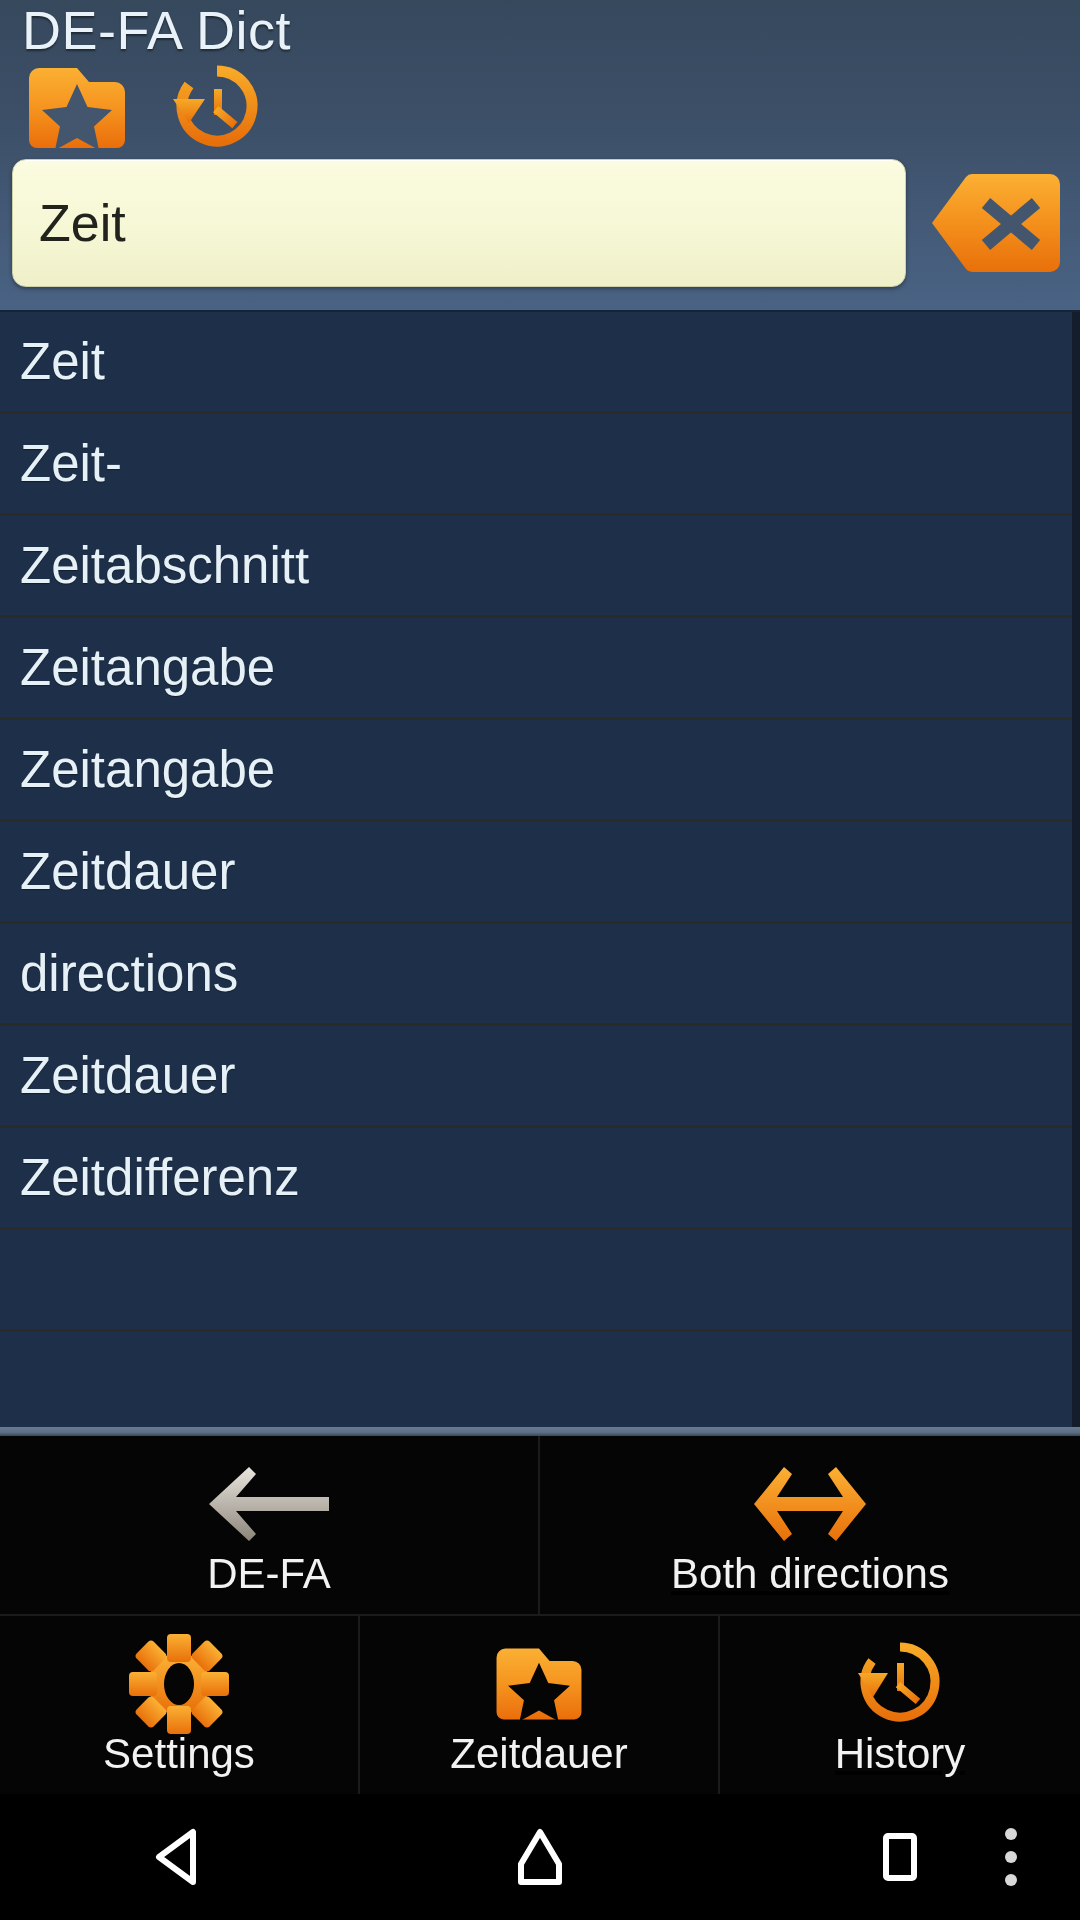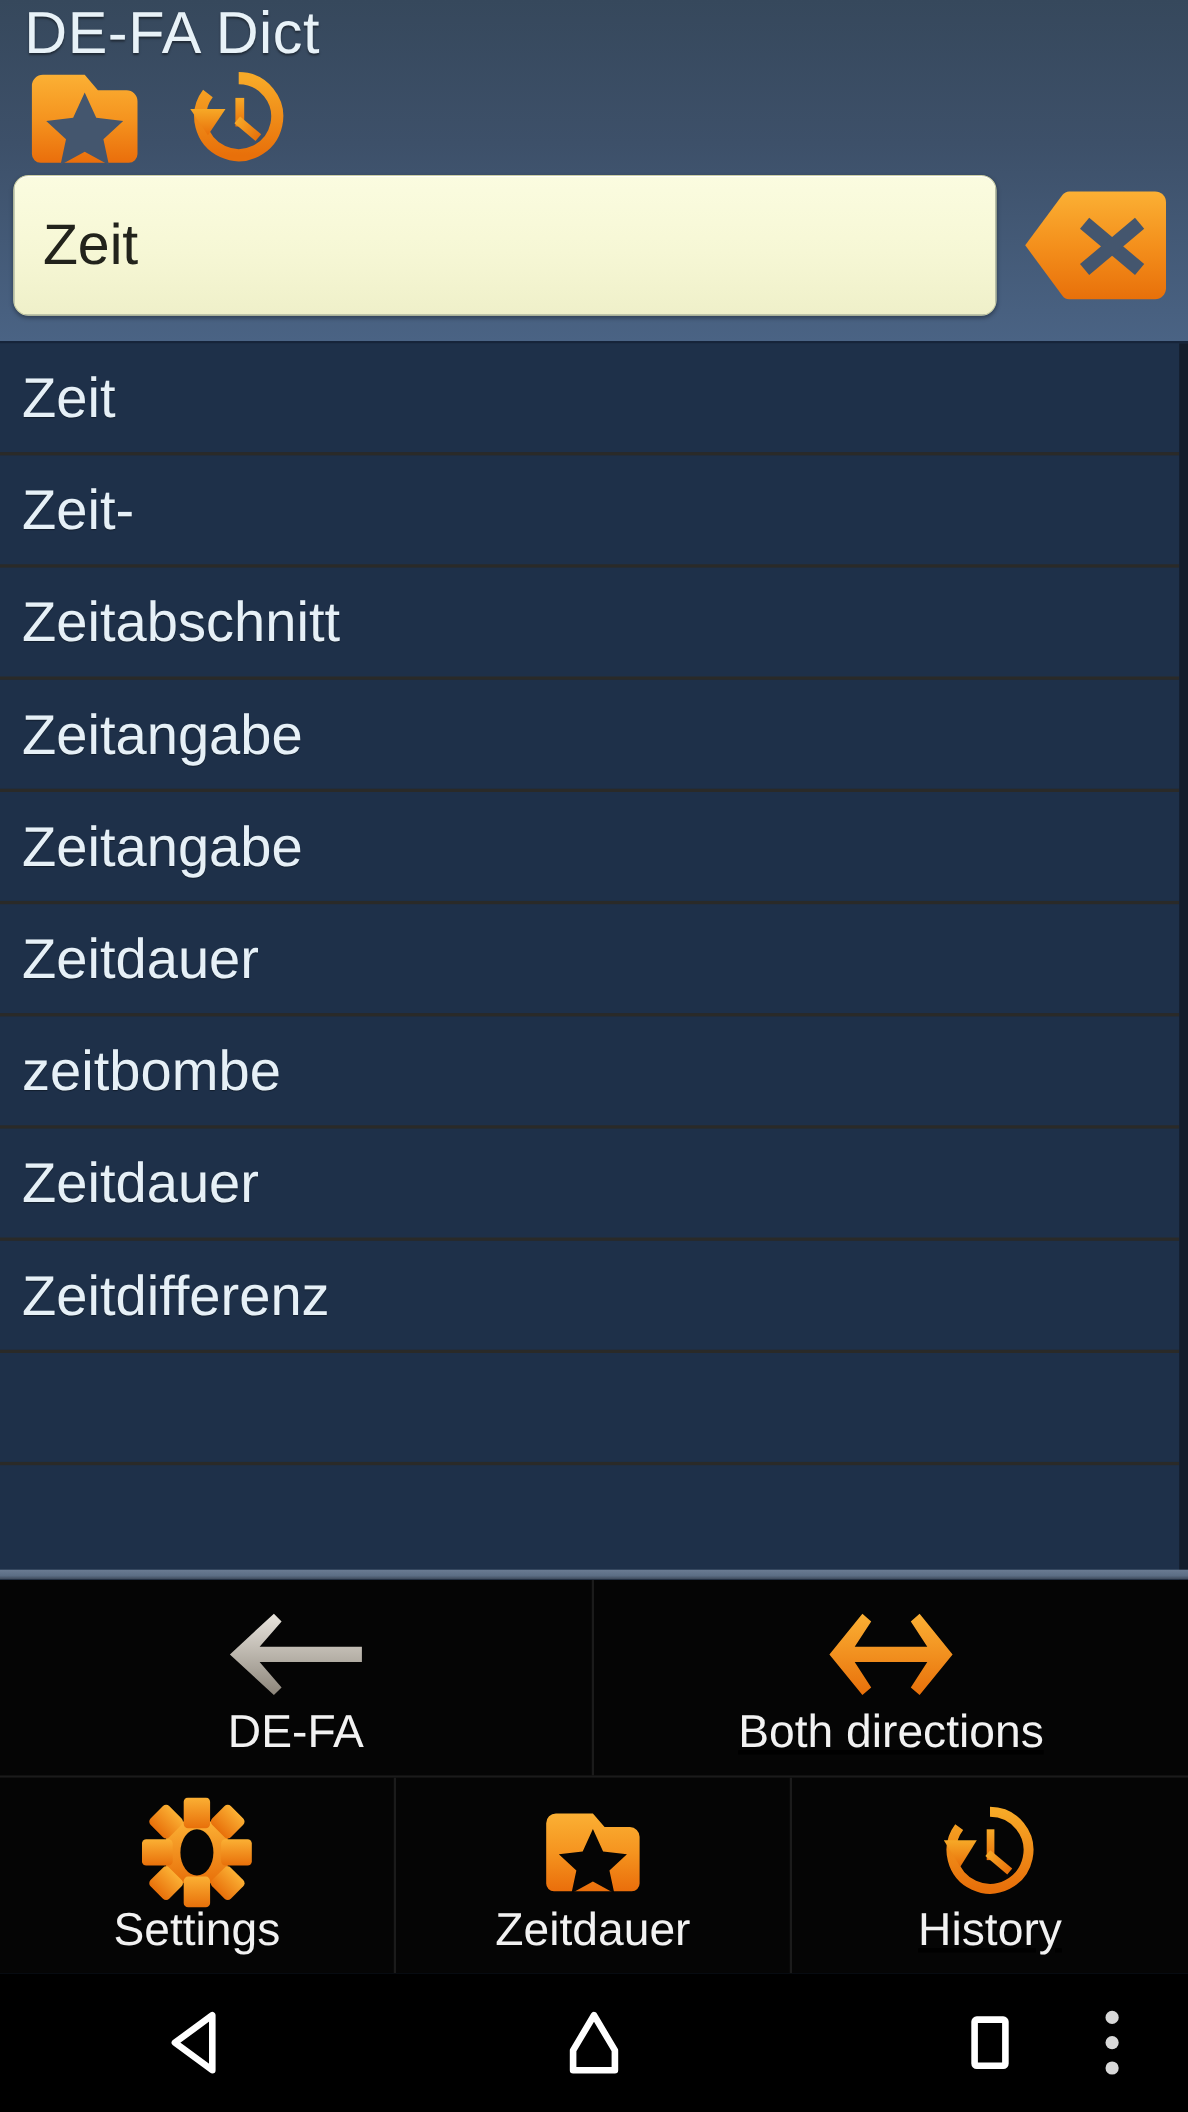--- a/index.html
+++ b/index.html
@@ -299,21 +299,21 @@
         <div class="word-row">
           <span class="word-label">Zeitangabe</span>
         </div>
         <div class="word-row">
           <span class="word-label">Zeitangabe</span>
         </div>
         <div class="word-row">
           <span class="word-label">Zeitdauer</span>
         </div>
         <div class="word-row">
-          <span class="word-label">zeitbombe</span>
+          <span class="word-label">directions</span>
         </div>
         <div class="word-row">
           <span class="word-label">Zeitdauer</span>
         </div>
         <div class="word-row">
           <span class="word-label">Zeitdifferenz</span>
         </div>
         <div class="word-row">
           <span class="word-label"></span>
         </div>

